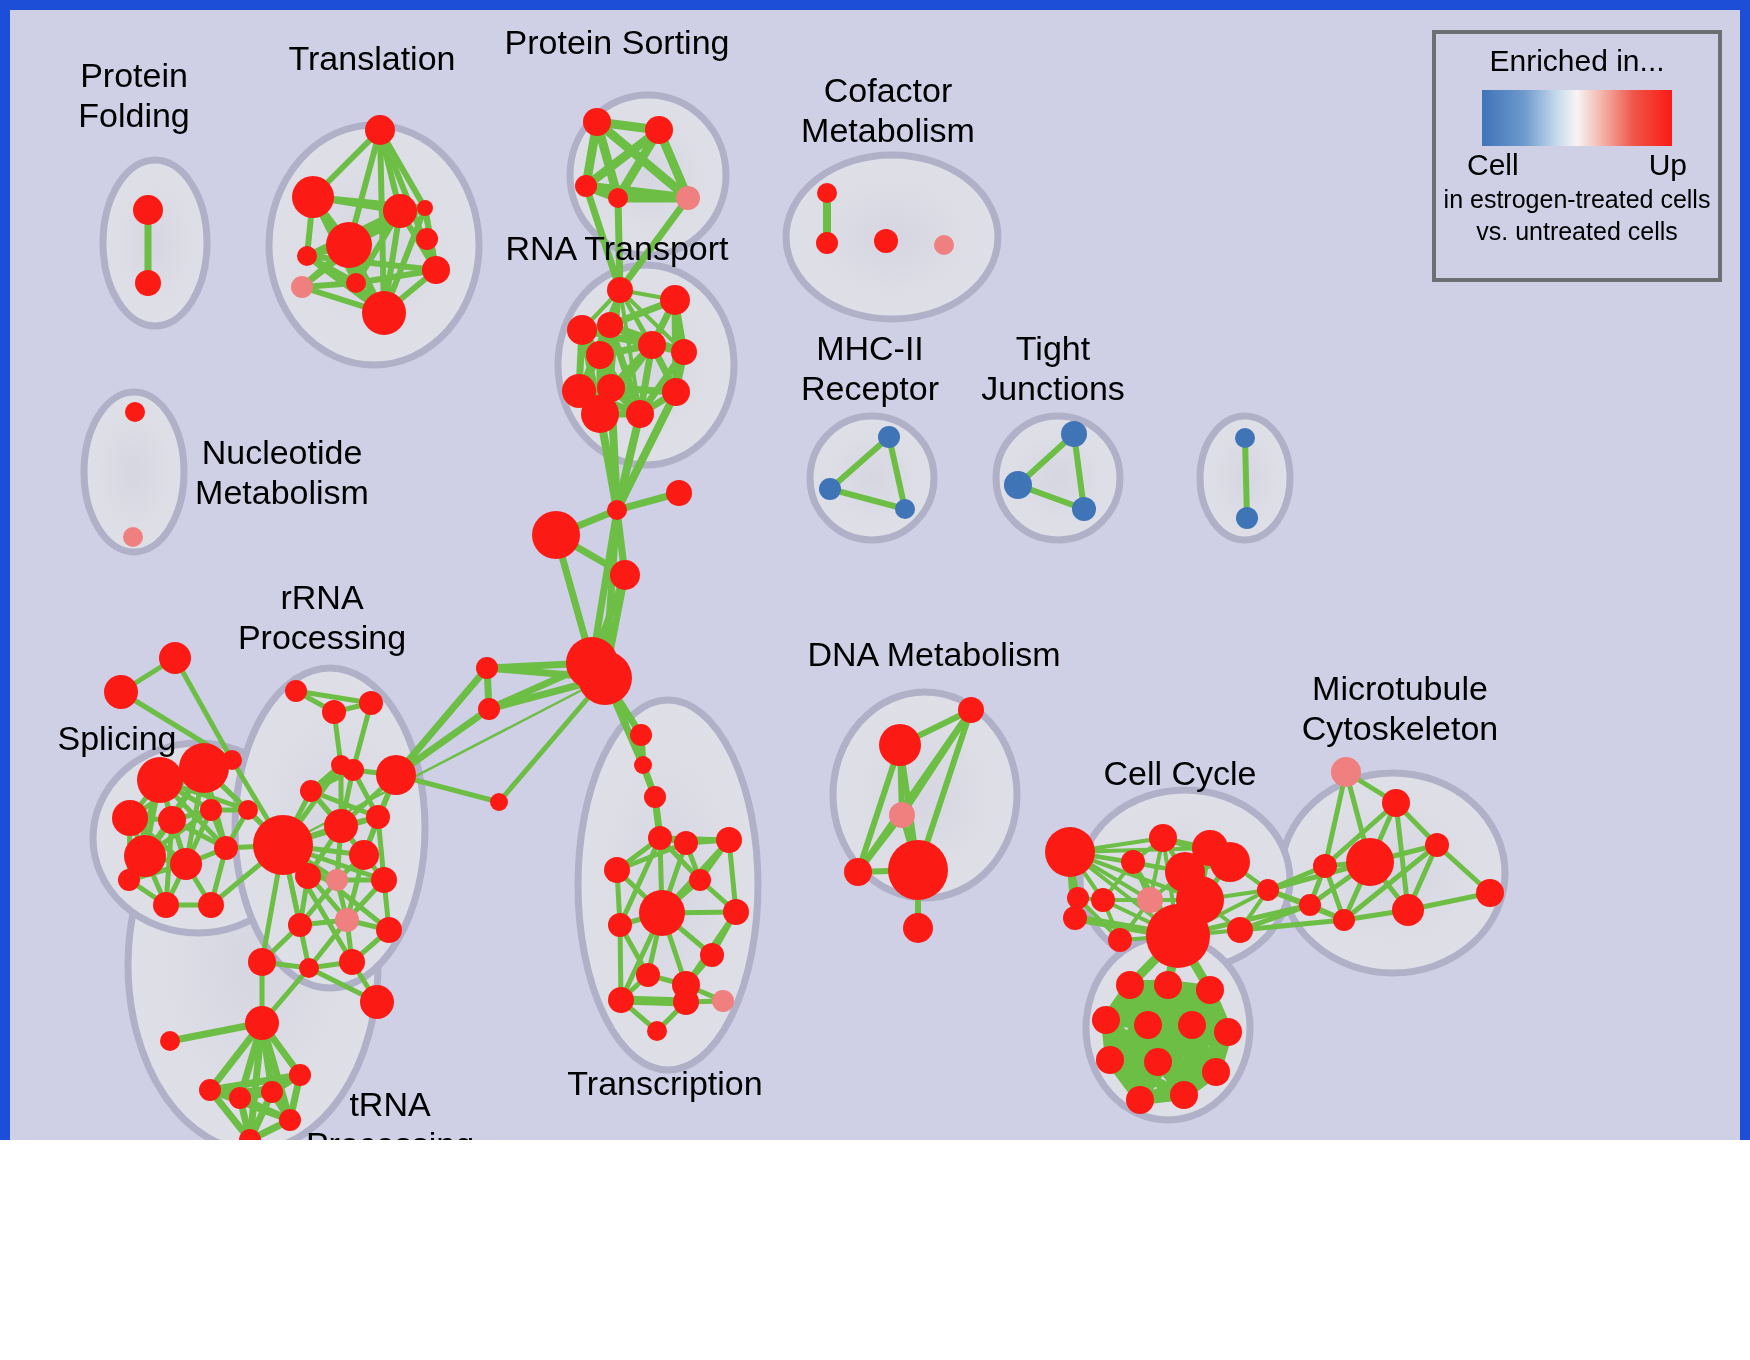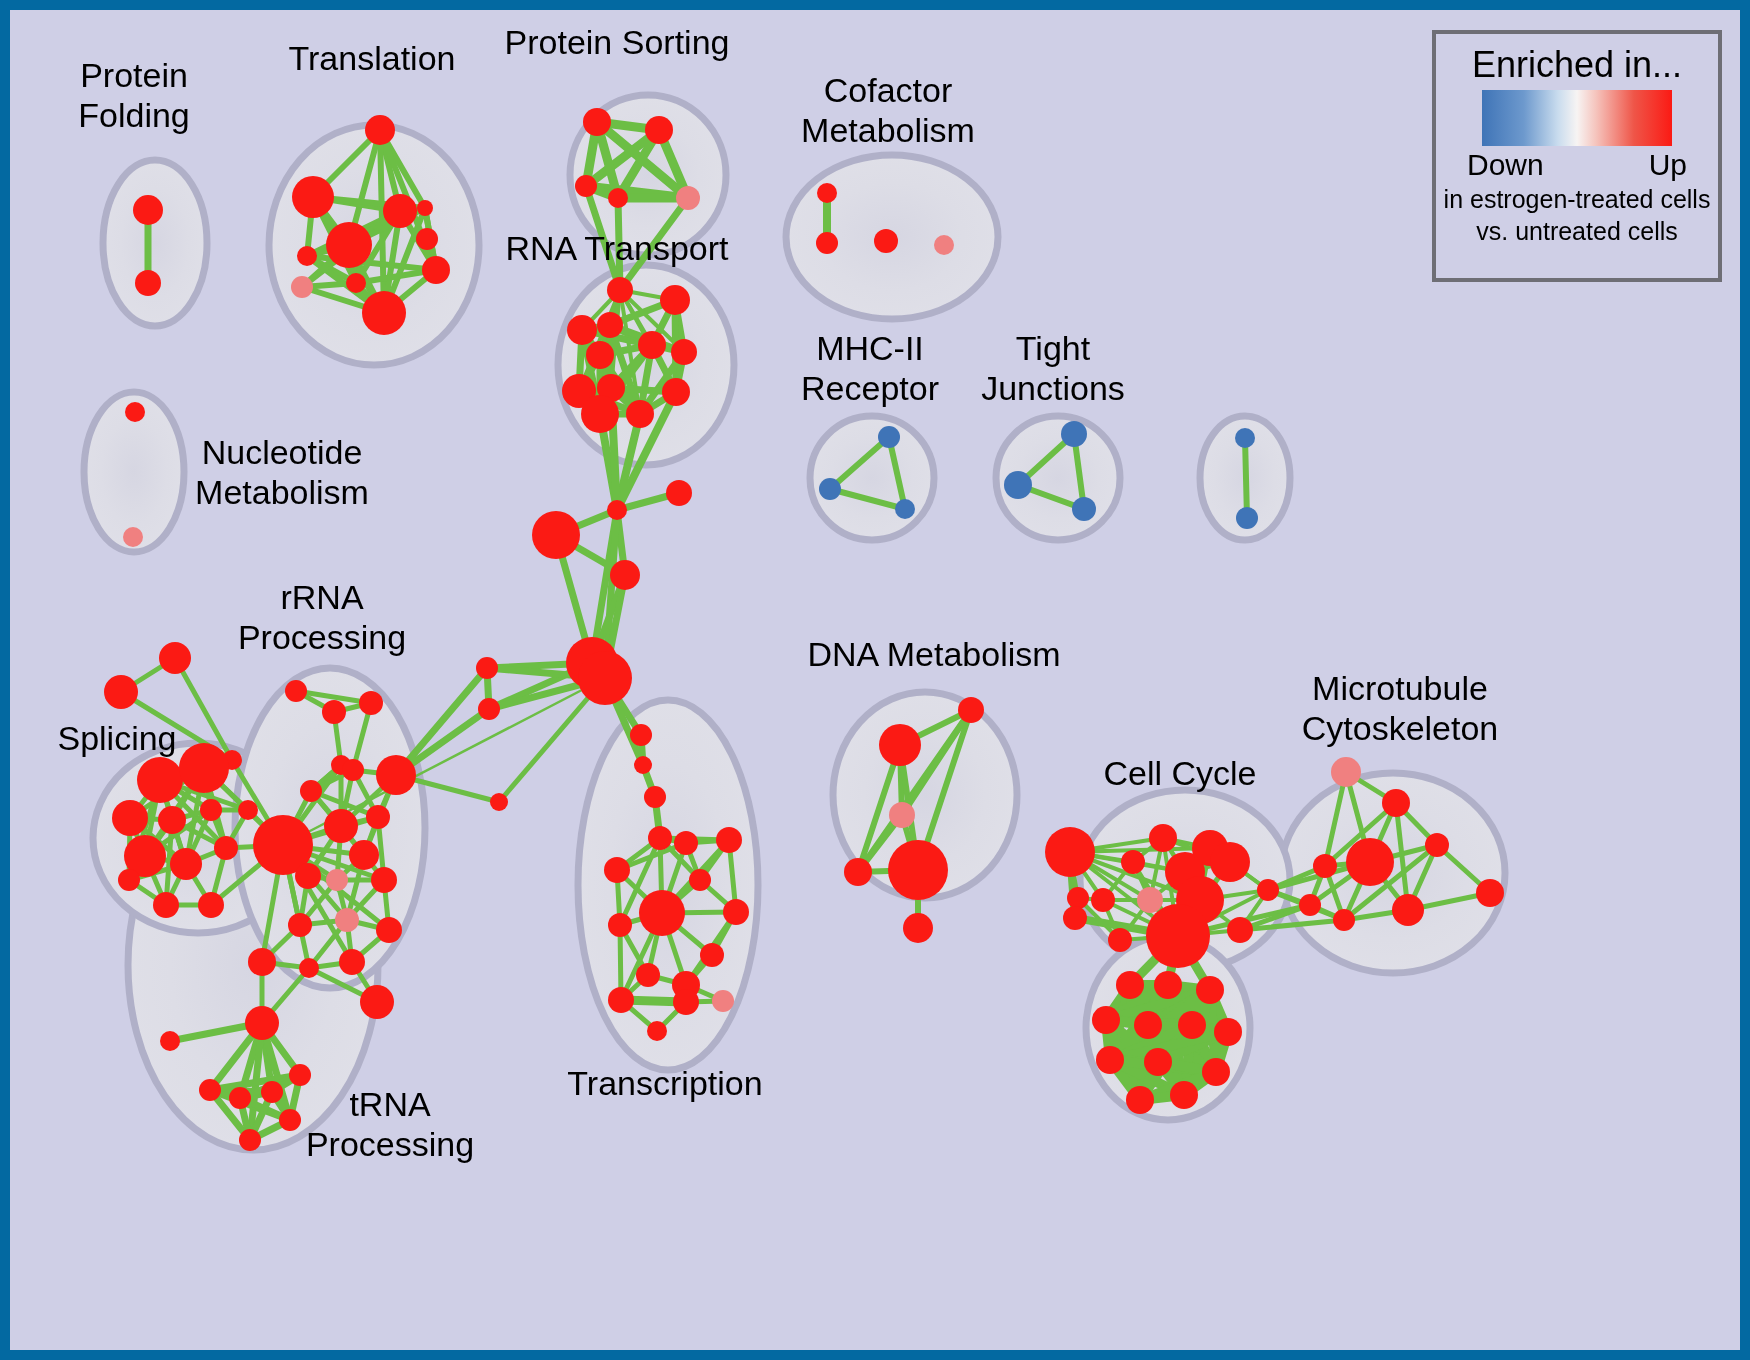--- a/index.html
+++ b/index.html
@@ -1,21 +1,21 @@
 <!DOCTYPE html>
 <html><head>
 <meta charset="utf-8">
 <title>Enrichment Map Network</title>
 <style>
   html,body{margin:0;padding:0;background:#ffffff;}
   body{font-family:"Liberation Sans", sans-serif;}
   #stage{
     position:relative;
-    width:1750px;height:1360px;
-    background:#0369a1;
+    width:1750px;height:1140px;
+    background:#1d4ed8;
     overflow:hidden;
     text-decoration:underline;
   }
   #canvas-bg{
     position:absolute;
     left:10px;top:10px;
     width:1730px;height:1340px;
     background:#cfcfe6;
   }
   #net{
@@ -36,21 +36,21 @@
     position:absolute;
     left:1432px;top:30px;
     width:290px;height:252px;
     background:#cfcfe6;
     border:4px solid #6e6e75;
     box-sizing:border-box;
     display:flex;flex-direction:column;
     align-items:center;
     padding-top:10px;
   }
-  #legend .title{font-size:36px;color:#000;margin-bottom:4px;}
+  #legend .title{font-size:30px;color:#000;margin-bottom:12px;}
   #legend .bar{
     width:190px;height:56px;
     background:linear-gradient(to right,#3f74b7 0%,#6d99cd 22%,#c9dcee 40%,#f7f4f3 50%,#f5c4bd 60%,#ef5548 80%,#fb1a14 100%);
   }
   #legend .ends{
     width:220px;display:flex;justify-content:space-between;
     font-size:30px;color:#000;margin-top:2px;
   }
   #legend .sub{font-size:25px;color:#000;line-height:30px;text-align:center;margin-top:2px;}
 </style>
@@ -853,19 +853,19 @@
   <div class="cluster-label" style="left:390px;top:1084px;"><div>tRNA</div><div>Processing</div></div>
   <div class="cluster-label" style="left:665px;top:1063px;"><div>Transcription</div></div>
   <div class="cluster-label" style="left:934px;top:634px;"><div>DNA Metabolism</div></div>
   <div class="cluster-label" style="left:1180px;top:753px;"><div>Cell Cycle</div></div>
   <div class="cluster-label" style="left:1400px;top:668px;"><div>Microtubule</div><div>Cytoskeleton</div></div>
 
   <div id="legend">
     <div class="title">Enriched in...</div>
     <div class="bar"></div>
     <div class="ends">
-      <span>Down</span>
+      <span>Cell</span>
       <span>Up</span>
     </div>
     <div class="sub">in estrogen-treated cells</div>
     <div class="sub">vs. untreated cells</div>
   </div>
 </div>
 
 </body></html>

